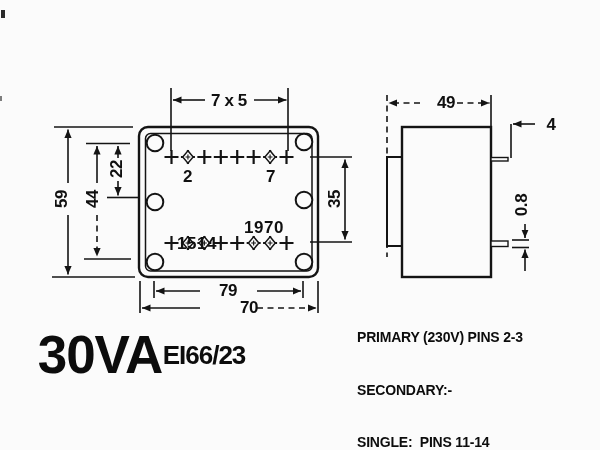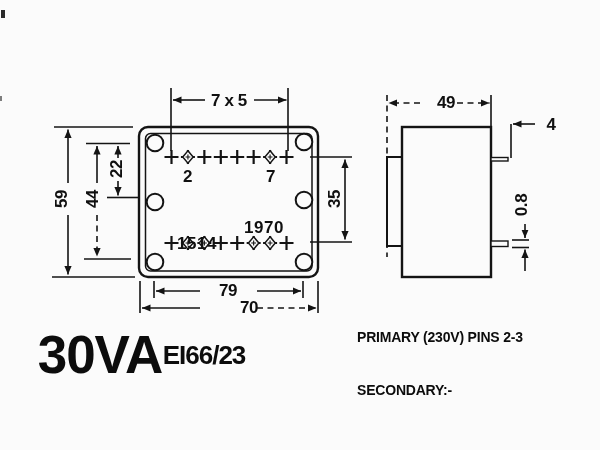--- a/index.html
+++ b/index.html
@@ -168,18 +168,19 @@
   <div class="pinlbl" style="left:271px;top:177px;">7</div>
   <div class="pinlbl" style="left:197px;top:244px;">1514</div>
   <div class="pinlbl" style="left:264px;top:228px;">1970</div>
 
   <div class="title rating" style="left:100px;top:354px;">30VA</div>
   <div class="title model" style="left:204px;top:355px;">EI66/23</div>
 
   <div class="notes">
     <div>PRIMARY (230V) PINS 2-3</div>
     <div>SECONDARY:-</div>
+    <div>SINGLE:  PINS 11-14</div>
     
   </div>
 
   <div class="artifact" style="left:1px;top:10px;width:4px;height:8px;"></div>
   <div class="artifact" style="left:0px;top:96px;width:2px;height:5px;opacity:.6;"></div>
 </div>
 
 </body></html>

